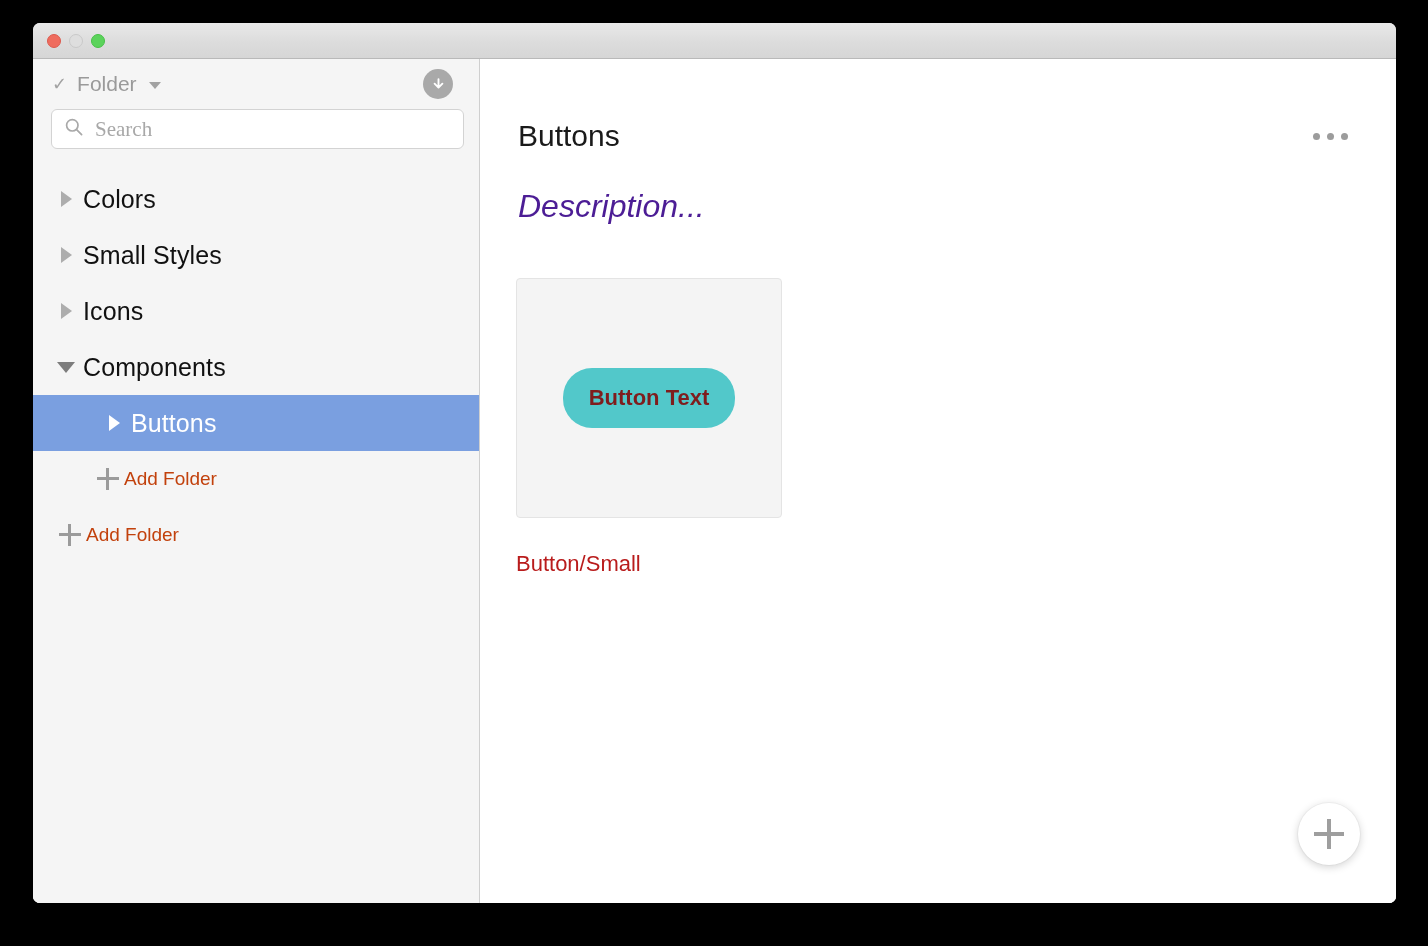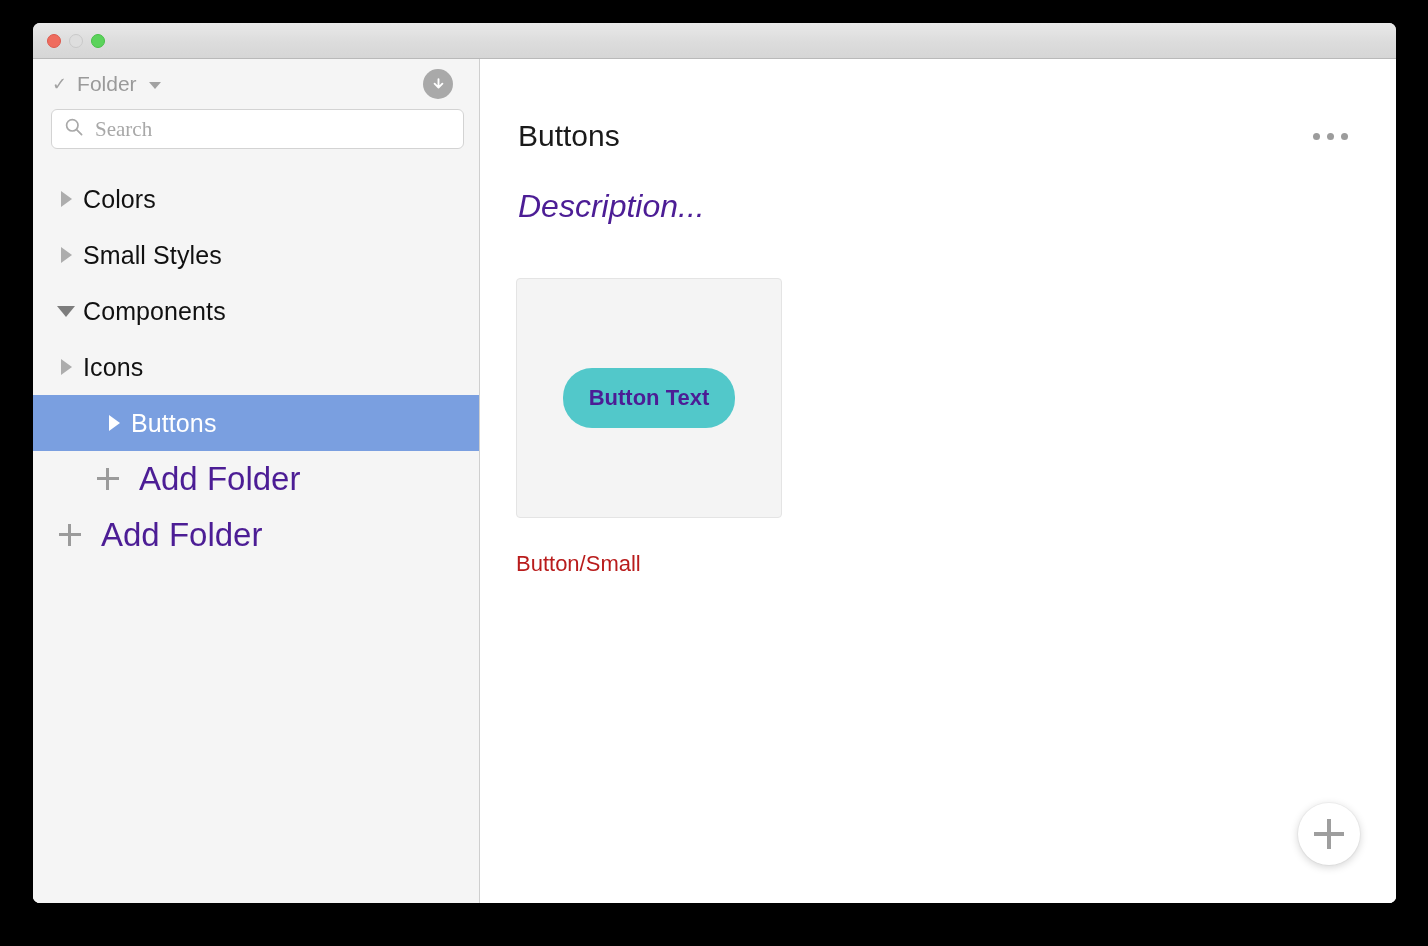--- a/index.html
+++ b/index.html
@@ -166,24 +166,24 @@
   .tree-row.selected {
     background: #7a9fe0;
   }
   .tree-row.selected .label { color: #ffffff; }
   .tree-row.selected .tri-right { border-left-color: #ffffff; }
 
   .add-folder-row {
     display: flex;
     align-items: center;
     height: 56px;
-    color: #4c1d95;
-    font-size: 33px;
+    color: #c2410c;
+    font-size: 19px;
     cursor: pointer;
-    gap: 20px;
+    gap: 5px;
   }
   .add-folder-row.level-0 { padding-left: 26px; }
   .add-folder-row.level-1 { padding-left: 64px; }
   .plus-glyph {
     position: relative;
     width: 22px; height: 22px;
     flex: 0 0 22px;
   }
   .plus-glyph::before, .plus-glyph::after {
     content: "";
@@ -261,21 +261,21 @@
   }
 
   .pill-button {
     background: #52c8ca;
     border-radius: 29px;
     padding: 0 26px;
     height: 60px;
     display: flex;
     align-items: center;
     justify-content: center;
-    color: #4c1d95;
+    color: #7f1d1d;
     font-size: 22px;
     font-weight: bold;
   }
 
   
   #fab {
     position: absolute;
     right: 36px;
     bottom: 38px;
     width: 62px; height: 62px;
@@ -354,30 +354,30 @@
         <div class="tree-row level-0">
           <span class="disclosure">
             <span class="tri-right"></span>
           </span>
           <span class="label">Small Styles</span>
         </div>
 
 
         <div class="tree-row level-0">
           <span class="disclosure">
-            <span class="tri-down"></span>
-          </span>
-          <span class="label">Components</span>
+            <span class="tri-right"></span>
+          </span>
+          <span class="label">Icons</span>
         </div>
 
         <div class="tree-row level-0">
           <span class="disclosure">
-            <span class="tri-right"></span>
-          </span>
-          <span class="label">Icons</span>
+            <span class="tri-down"></span>
+          </span>
+          <span class="label">Components</span>
         </div>
 
         <div class="tree-row level-1 selected">
           <span class="disclosure">
             <span class="tri-right"></span>
           </span>
           <span class="label">Buttons</span>
         </div>
 
         <div class="add-folder-row level-1">

